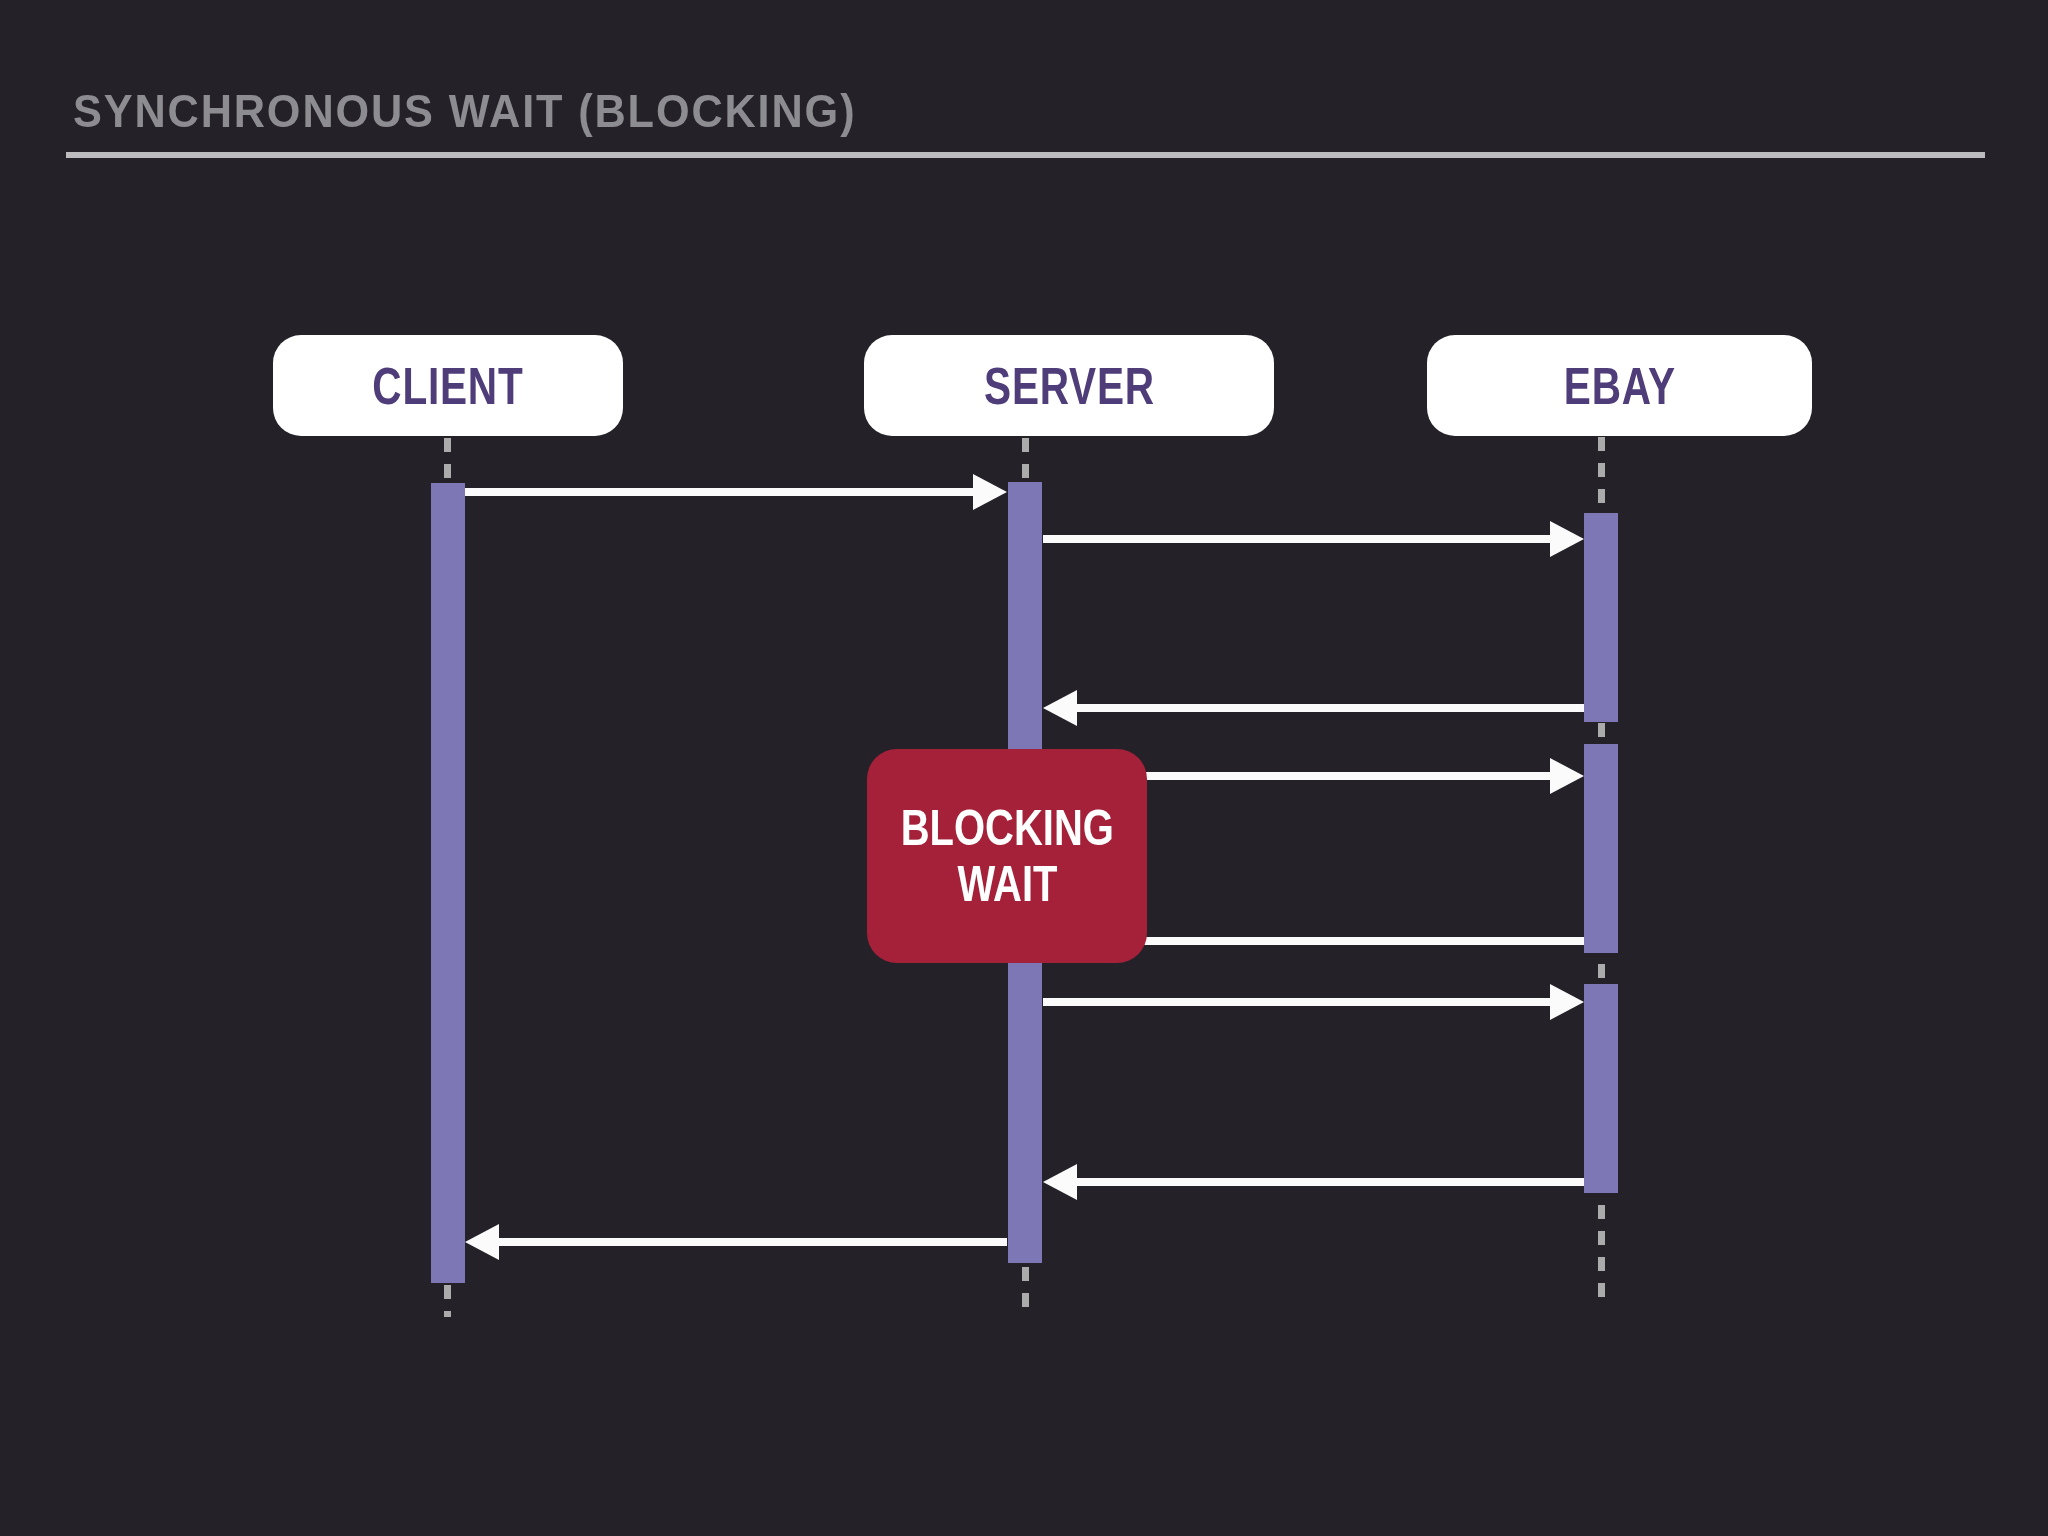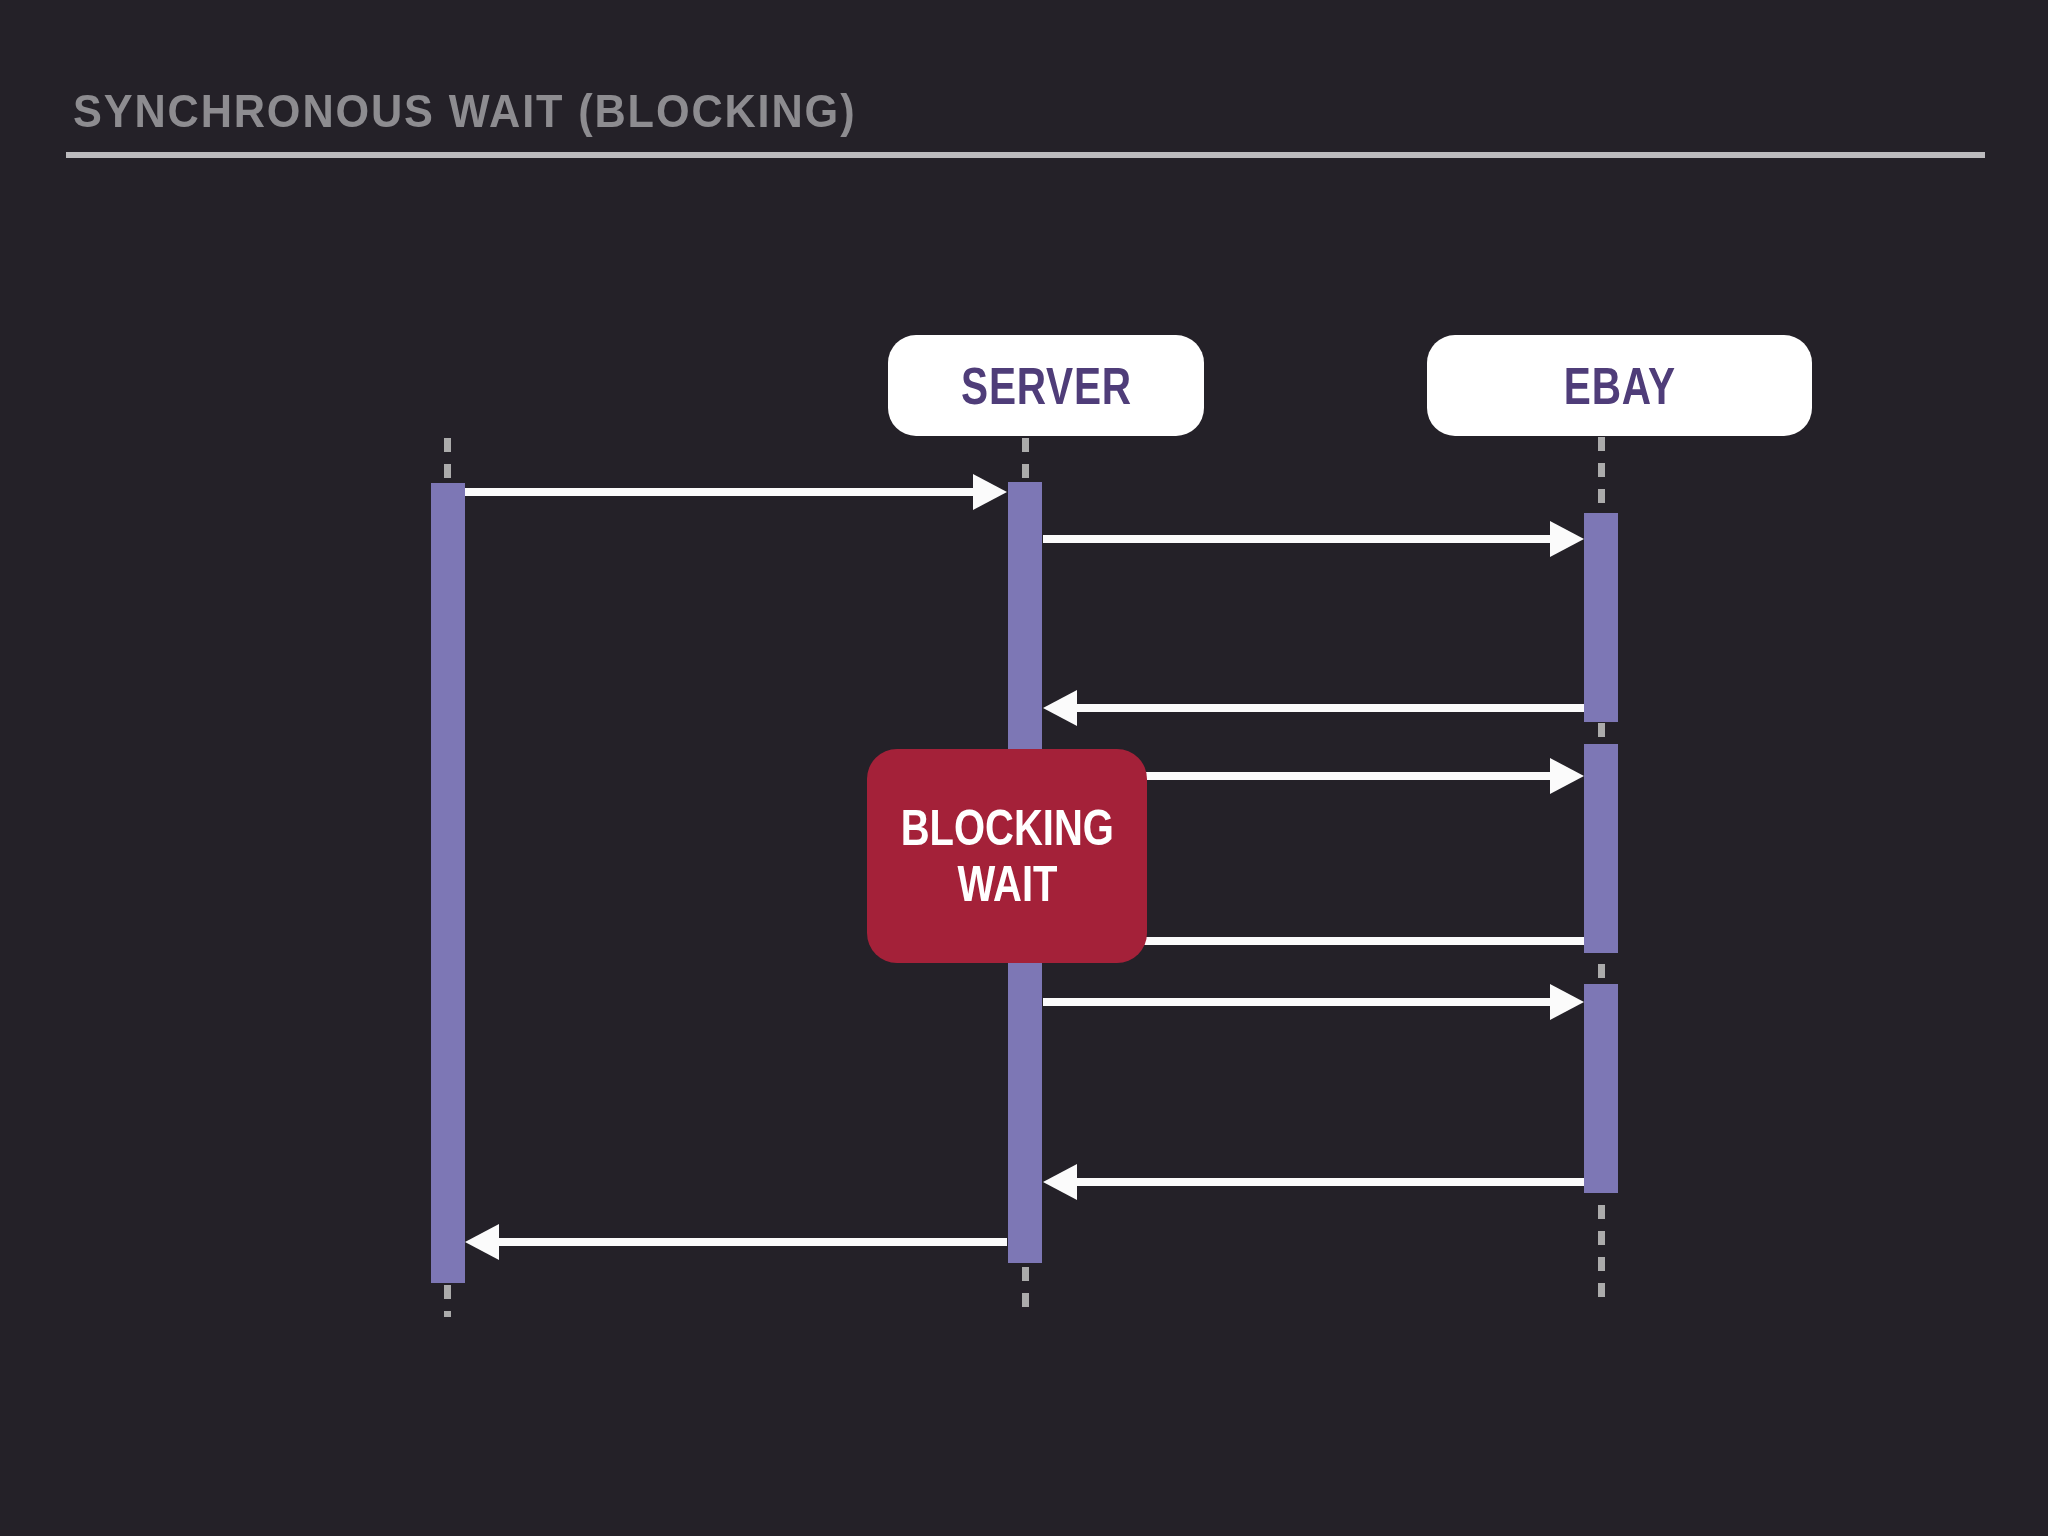--- a/index.html
+++ b/index.html
@@ -18,21 +18,21 @@
     position:absolute;left:66px;top:152px;width:1919px;height:6px;
     background:#bcbbbe;
   }
   
   .actor-box{
     position:absolute;top:335px;height:101px;background:#ffffff;
     border-radius:28px;display:flex;align-items:center;justify-content:center;
     z-index:4;
   }
   #actor-client{left:273px;width:350px;}
-  #actor-server{left:888px;width:316px;}
+  #actor-server{left:864px;width:410px;}
   #actor-ebay{left:1427px;width:385px;}
   .actor-label{
     color:#4f3d79;font-size:52px;font-weight:700;letter-spacing:1px;
     transform:scaleX(0.78);transform-origin:center;white-space:nowrap;
   }
   
   .dash-v{
     position:absolute;width:7px;z-index:1;
     background:repeating-linear-gradient(to bottom,#ababab 0 14px,transparent 14px 26px);
   }
@@ -119,20 +119,23 @@
   </div>
   <div class="arrow left" style="left:1043px;top:1164px;width:541px;">
     <div class="line"></div>
     <div class="head"></div>
   </div>
   <div class="arrow left" style="left:465px;top:1224px;width:542px;">
     <div class="line"></div>
     <div class="head"></div>
   </div>
 
+  <div class="actor-box" id="actor-client">
+    <span class="actor-label">CLIENT</span>
+  </div>
   <div class="actor-box" id="actor-server">
     <span class="actor-label">SERVER</span>
   </div>
   <div class="actor-box" id="actor-ebay">
     <span class="actor-label">EBAY</span>
   </div>
 
   <div id="blocking-note">
     <div class="note-line">BLOCKING</div>
     <div class="note-line">WAIT</div>

